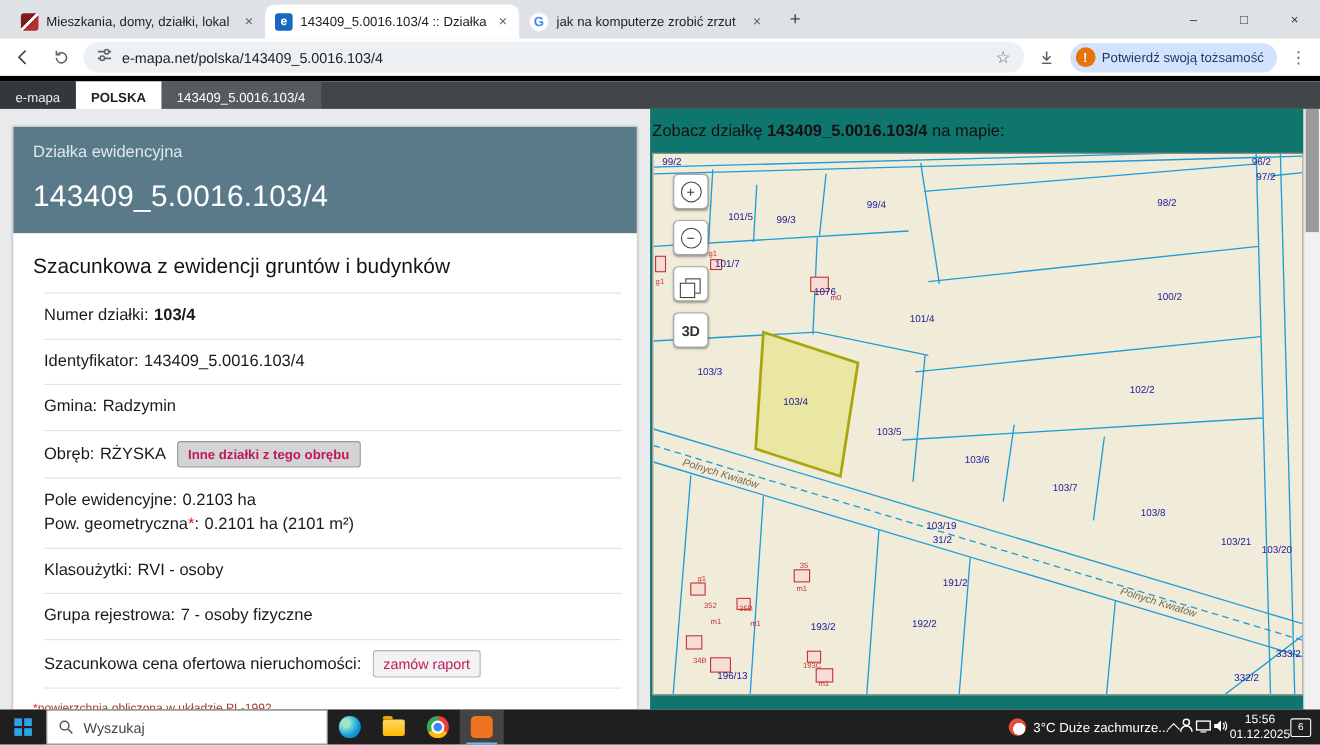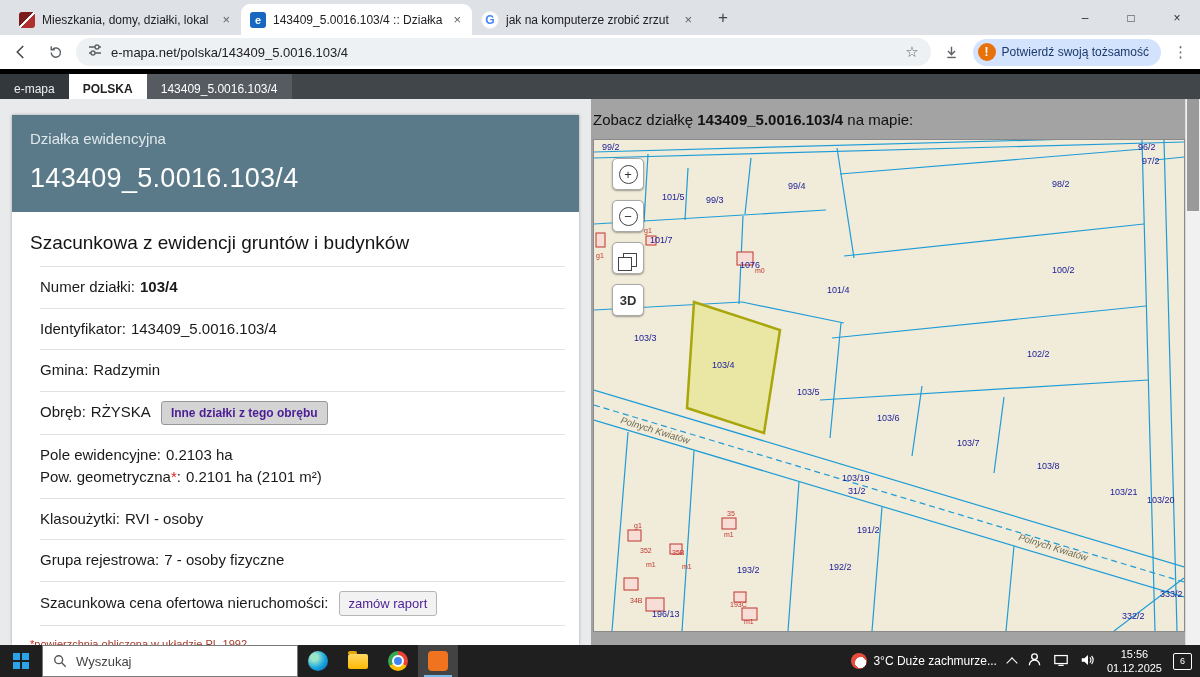--- a/index.html
+++ b/index.html
@@ -45,27 +45,27 @@
   .ch-sub{font-size:15px;color:#dfe8ec;margin-bottom:16px}
   .ch-big{font-size:27px;letter-spacing:.3px}
   .card-body{flex:1;overflow:hidden;padding-top:12px}
   .sec-title{font-size:19px;color:#141414;padding:8px 0 12px 18px}
   .rows{margin:0 14px 0 28px}
   .row{padding:9px 0;border-bottom:1px solid #e2e2e2;font-size:15px;color:#1a1a1a}
   .row:first-child{border-top:1px solid #e2e2e2}
   .rline{line-height:1.5}
   .rval{margin-left:5px}
   .rval.bold{font-weight:bold}
-  .rbtn{margin-left:10px;font-family:inherit;font-size:12px;font-weight:bold;background:#d4d4d4;border:1px solid #979797;border-radius:3px;padding:4px 9px;color:#4c1d95}
+  .rbtn{margin-left:10px;font-family:inherit;font-size:12px;font-weight:bold;background:#d4d4d4;border:1px solid #979797;border-radius:3px;padding:4px 9px;color:#be185d}
   .rbtn.light{background:#f2f2f2;border:1px solid #b5b5b5;font-weight:normal;font-size:13px}
   .footnote{margin:12px 0 0 18px;font-size:11px;color:#a33c2e}
   .star{color:#e02020}
 
   
-  .rpanel{margin-left:12px;flex:1;background:#a3a3a3;padding:12px 0 0 2px}
+  .rpanel{margin-left:12px;flex:1;background:#0f766e;padding:12px 0 0 2px}
   .map-heading{font-size:15px;color:#111}
   .map-heading b{font-weight:bold}
   .map-wrap{position:relative;margin-top:11px;width:592px;height:493px;border:1px solid #8a8a8a;background:#f1ecd9;box-sizing:border-box;overflow:hidden}
   .map-wrap svg{display:block}
   .plabel{font-size:9px;fill:#1a1a99;font-family:"Liberation Sans",sans-serif}
   .slabel{font-size:9.5px;fill:#6e6a52;font-style:italic;font-family:"Liberation Sans",sans-serif}
   .blabel{font-size:7px;fill:#c03430;font-family:"Liberation Sans",sans-serif}
   .map-controls{position:absolute;left:18px;top:18px;display:flex;flex-direction:column;gap:10px}
   .mbtn{width:30px;height:30px;background:#fff;border:1px solid #a8a8a8;border-radius:5px;display:flex;align-items:center;justify-content:center;color:#333;box-shadow:0 1px 2px rgba(0,0,0,.35)}
   .mbtn.txt{font-size:13px;font-weight:bold}
@@ -85,21 +85,21 @@
   .tsearch{width:256px;height:32px;background:#fff;display:flex;align-items:center;gap:9px;padding:0 10px;color:#444;font-size:13px;border:1px solid #7a7a7a;box-sizing:border-box}
   .ticon{width:40px;height:32px;display:flex;align-items:center;justify-content:center;position:relative}
   .ticon.active{background:rgba(255,255,255,.16)}
   .ticon.active::after{content:"";position:absolute;left:6px;right:6px;bottom:0;height:2px;background:#76b9ed}
   .app-edge{width:20px;height:20px;border-radius:50%;background:radial-gradient(circle at 32% 32%,#9be5c9 0 18%,#18a7e0 55%,#0a5fa8 100%)}
   .app-folder{width:20px;height:15px;background:linear-gradient(#ffd766,#ffb900);border-radius:2px;position:relative}
   .app-folder::before{content:"";position:absolute;top:-3px;left:0;width:9px;height:3px;background:#e8a600;border-radius:2px 2px 0 0}
   .app-chrome{width:20px;height:20px;border-radius:50%;background:conic-gradient(#ea4335 0 120deg,#fbbc05 0 240deg,#34a853 0 360deg);display:flex;align-items:center;justify-content:center}
   .chrome-in{width:8px;height:8px;border-radius:50%;background:#4285f4;border:2.5px solid #fff}
   .app-orange{width:20px;height:20px;border-radius:4px;background:#f0731f;display:flex;align-items:center;justify-content:center;color:#fff;font-size:12px;font-weight:bold}
-  .tray{margin-left:auto;display:flex;align-items:center;gap:11px;padding-right:8px;font-size:12px}
+  .tray{margin-left:auto;display:flex;align-items:center;padding-right:8px;font-size:12px}
   .weather{display:flex;align-items:center;gap:6px;white-space:nowrap}
   .wicon{width:16px;height:16px;border-radius:50%;background:radial-gradient(circle at 60% 60%,#fff 0 40%,#e74c3c 41% 100%)}
   .chev{width:7px;height:7px;border-left:1.6px solid #fff;border-top:1.6px solid #fff;transform:rotate(45deg);margin-top:3px}
   .clock{text-align:center;font-size:11px;line-height:1.3;white-space:nowrap}
   .notif{width:17px;height:15px;border:1.4px solid #fff;border-radius:2px;display:flex;align-items:center;justify-content:center;font-size:9px;color:#fff}
 </style>
 </head>
 <body>
 
 <div class="screen">

